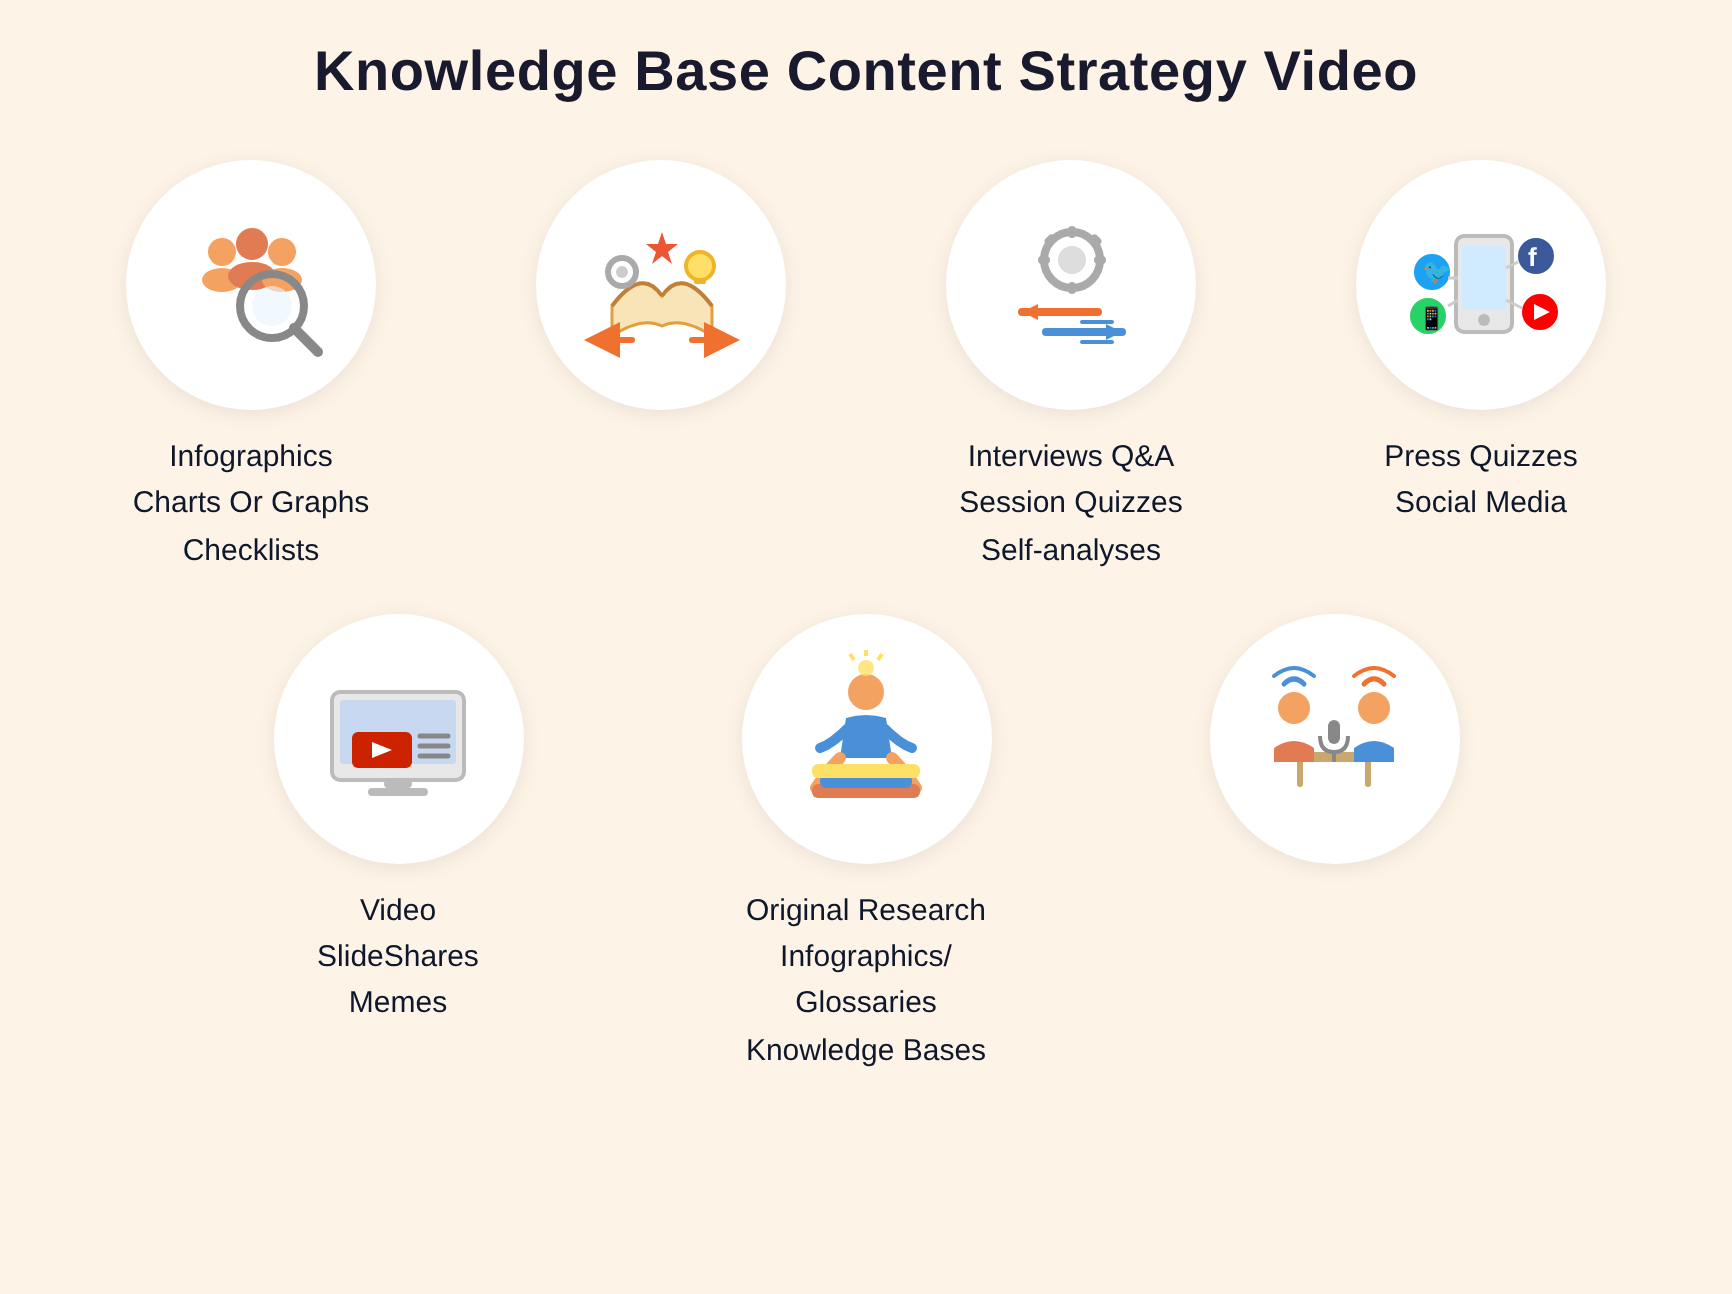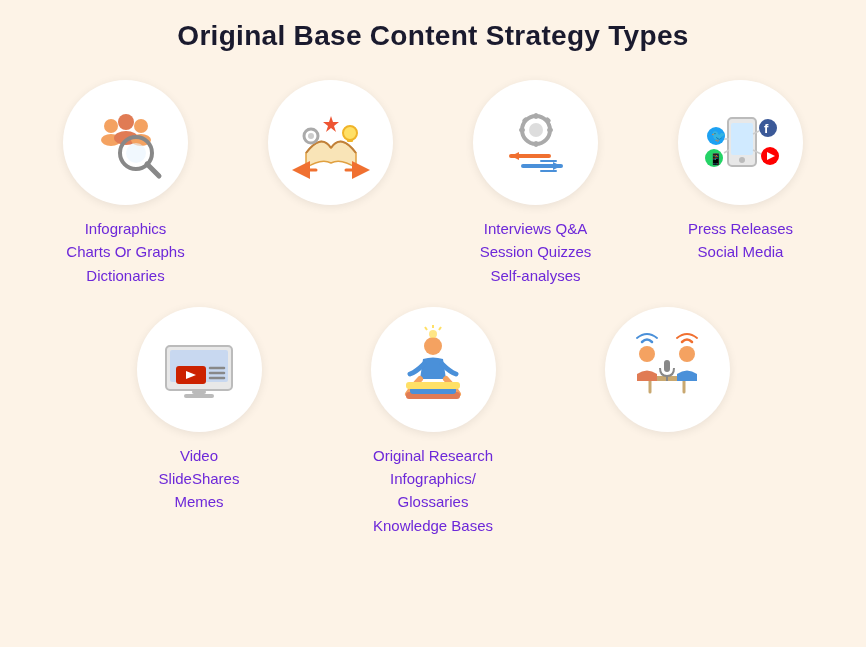--- a/index.html
+++ b/index.html
@@ -57,30 +57,30 @@
       display: flex;
       align-items: center;
       justify-content: center;
       margin-bottom: 12px;
       box-shadow: 0 2px 10px rgba(0,0,0,0.08);
       overflow: hidden;
     }
     .card-label {
       text-align: center;
       font-size: 15px;
-      color: #6d28d9;
+      color: #0f172a;
       line-height: 1.55;
       font-weight: 400;
     }
   </style>
 </head>
 <body>
 
 <div class="container">
-  <h1 class="title">Original Base Content Strategy Types</h1>
+  <h1 class="title">Knowledge Base Content Strategy Video</h1>
 
   <div class="grid-top">
 
     <div class="card">
       <div class="circle">
         <svg width="90" height="90" viewBox="0 0 90 90">
 
           <circle cx="30" cy="28" r="7" fill="#f4a261"></circle>
           <circle cx="45" cy="24" r="8" fill="#e07b54"></circle>
           <circle cx="60" cy="28" r="7" fill="#f4a261"></circle>
@@ -89,21 +89,21 @@
           <ellipse cx="60" cy="42" rx="10" ry="6" fill="#f4a261"></ellipse>
 
           <circle cx="55" cy="55" r="16" fill="none" stroke="#888" stroke-width="4"></circle>
           <line x1="66" y1="66" x2="78" y2="78" stroke="#888" stroke-width="5" stroke-linecap="round"></line>
           <circle cx="55" cy="55" r="10" fill="#e8f4fd" opacity="0.6"></circle>
         </svg>
       </div>
       <div class="card-label">
         <span>Infographics</span><br>
         <span>Charts Or Graphs</span><br>
-        <span>Dictionaries</span>
+        <span>Checklists</span>
       </div>
     </div>
 
     <div class="card">
       <div class="circle">
         <svg width="90" height="90" viewBox="0 0 90 90">
 
           <path d="M20 55 Q35 35 45 50 Q55 35 70 55 L70 70 Q55 60 45 65 Q35 60 20 70 Z" fill="#f9e4b7" stroke="#e0a040" stroke-width="1.5"></path>
           <path d="M20 55 Q35 35 45 50" fill="none" stroke="#c0803a" stroke-width="2"></path>
           <path d="M45 50 Q55 35 70 55" fill="none" stroke="#c0803a" stroke-width="2"></path>
@@ -181,21 +181,21 @@
           <circle cx="18" cy="60" r="9" fill="#25d366"></circle>
           <text x="13" y="65" font-size="11" fill="white">📱</text>
 
           <line x1="28" y1="41" x2="33" y2="41" stroke="#ccc" stroke-width="1.5"></line>
           <line x1="57" y1="36" x2="63" y2="33" stroke="#ccc" stroke-width="1.5"></line>
           <line x1="57" y1="52" x2="65" y2="56" stroke="#ccc" stroke-width="1.5"></line>
           <line x1="28" y1="55" x2="33" y2="52" stroke="#ccc" stroke-width="1.5"></line>
         </svg>
       </div>
       <div class="card-label">
-        <span>Press Releases</span><br>
+        <span>Press Quizzes</span><br>
         <span>Social Media</span>
       </div>
     </div>
 
   </div>
 
   <div class="grid-bottom">
 
     <div class="card card-bottom">
       <div class="circle">

